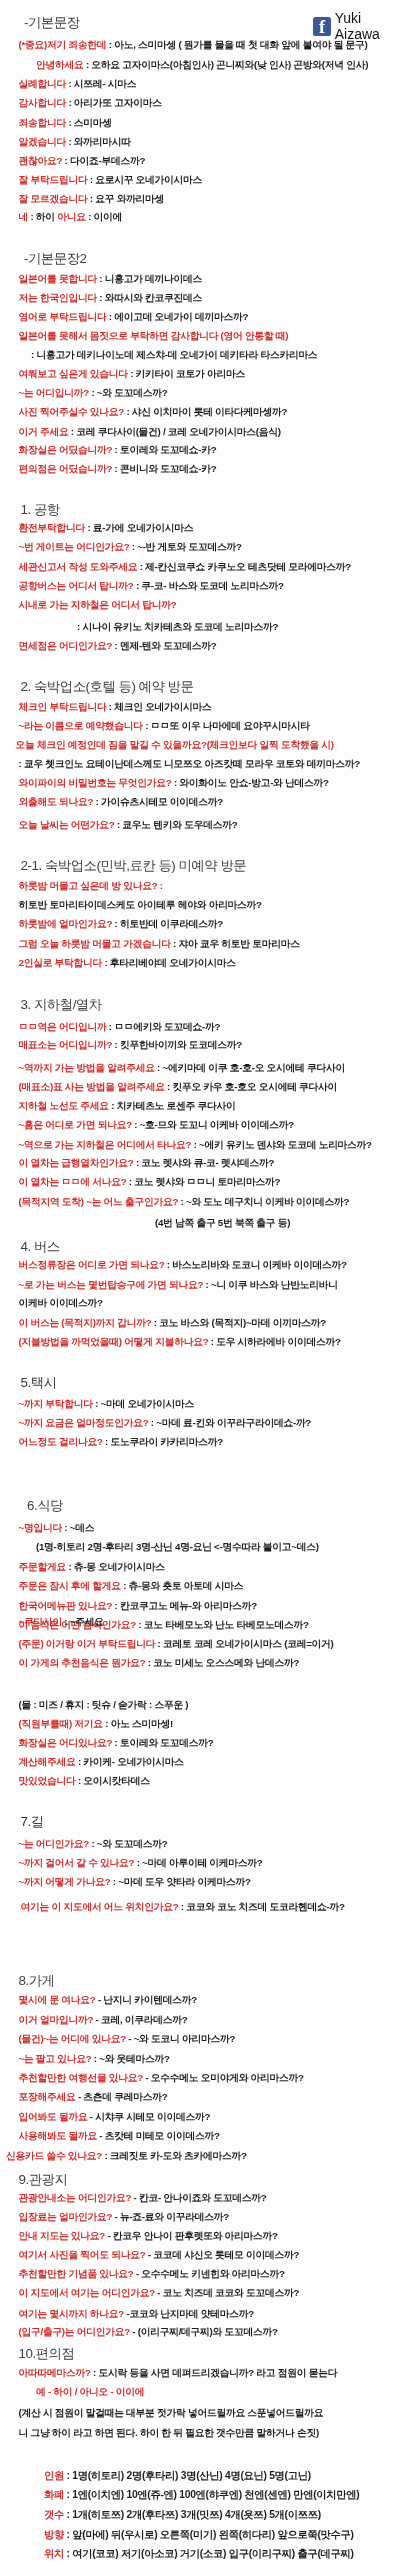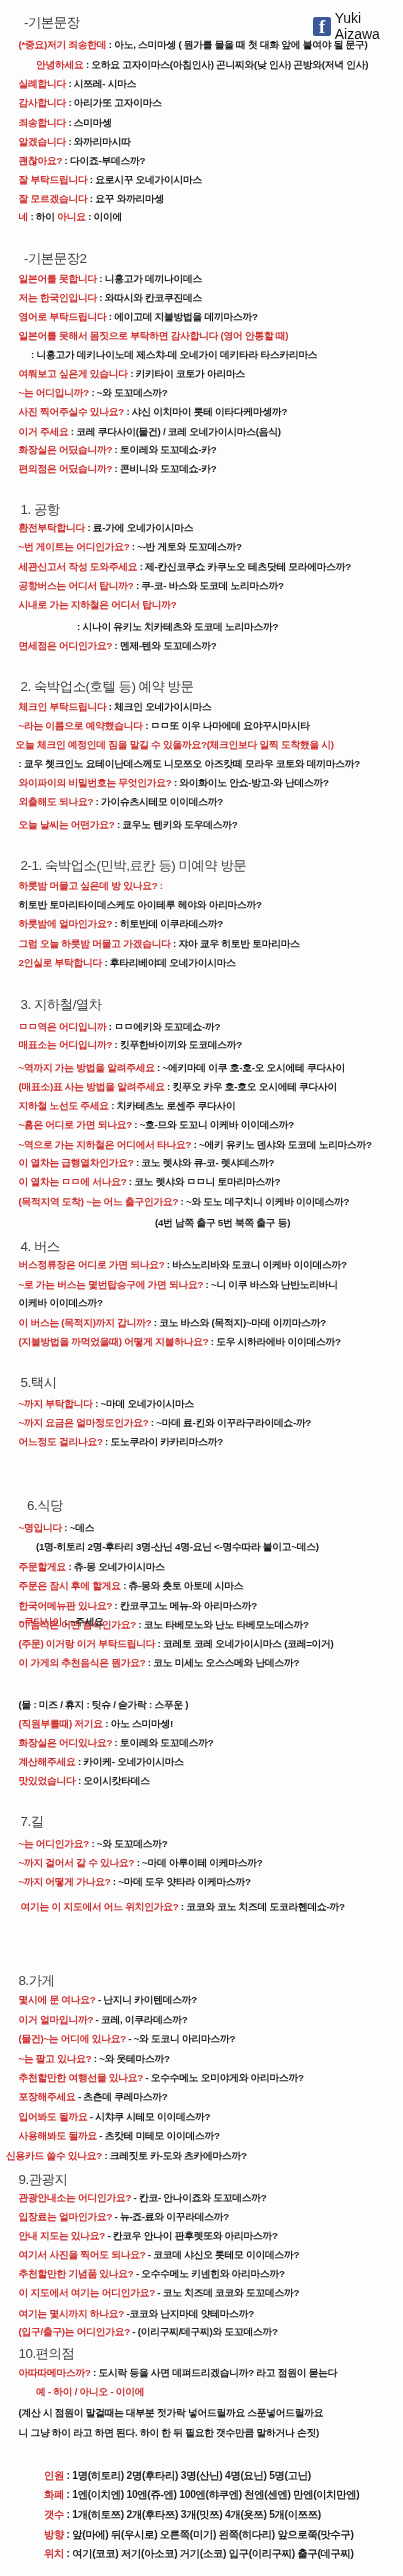--- a/index.html
+++ b/index.html
@@ -49,21 +49,21 @@
       <div class="line" style="left: 18.5px; top: 136px;"><span class="red">알겠습니다</span><span class="black"> : 와까리마시따</span></div>
       <div class="line" style="left: 18.5px; top: 155px;"><span class="red">괜찮아요?</span><span class="black"> : 다이죠-부데스까?</span></div>
       <div class="line" style="left: 18.5px; top: 174px;"><span class="red">잘 부탁드립니다</span><span class="black"> : 요로시꾸 오네가이시마스</span></div>
       <div class="line" style="left: 18.5px; top: 193px;"><span class="red">잘 모르겠습니다</span><span class="black"> : 요꾸 와까리마셍</span></div>
       <div class="line" style="left: 18.5px; top: 211px;"><span class="red">네</span><span class="black"> : 하이   </span><span class="red">아니요</span><span class="black"> : 이이에</span></div>
     </div>
     <div>
       <div class="heading" style="left: 24px; top: 250px; font-size: 13.4px;">-기본문장2</div>
       <div class="line" style="left: 18.5px; top: 273px;"><span class="red">일본어를 못합니다</span><span class="black"> : 니홍고가 데끼나이데스</span></div>
       <div class="line" style="left: 18.5px; top: 292px;"><span class="red">저는 한국인입니다</span><span class="black"> : 와따시와 칸코쿠진데스</span></div>
-      <div class="line" style="left: 18.5px; top: 311px;"><span class="red">영어로 부탁드립니다</span><span class="black"> : 에이고데 지불방법을 데끼마스까?</span></div>
+      <div class="line" style="left: 18.5px; top: 311px;"><span class="red">영어로 부탁드립니다</span><span class="black"> : 에이고데 오네가이 데끼마스까?</span></div>
       <div class="line" style="left: 18.5px; top: 330px;"><span class="red">일본어를 못해서 몸짓으로 부탁하면 감사합니다 (영어 안통할 때)</span></div>
       <div class="line" style="left: 31px; top: 349px;"><span class="black">: 니홍고가 데키나이노데 제스챠-데 오네가이 데키타라 타스카리마스</span></div>
       <div class="line" style="left: 18.5px; top: 368px;"><span class="red">여쭤보고 싶은게 있습니다</span><span class="black"> : 키키타이 코토가 아리마스</span></div>
       <div class="line" style="left: 18.5px; top: 387px;"><span class="red">~는 어디입니까?</span><span class="black"> : ~와 도꼬데스까?</span></div>
       <div class="line" style="left: 18.5px; top: 406px;"><span class="red">사진 찍어주실수 있나요?</span><span class="black"> : 샤신 이치마이 톳테 이타다케마셍까?</span></div>
       <div class="line" style="left: 18.5px; top: 426px;"><span class="red">이거 주세요</span><span class="black"> : 코레 쿠다사이(물건) / 코레 오네가이시마스(음식)</span></div>
       <div class="line" style="left: 18.5px; top: 444px; text-align: center;"><span class="red">화장실은 어딨습니까?</span><span class="black"> : 토이레와 도꼬데쇼-카?</span></div>
       <div class="line" style="left: 18.5px; top: 463px;"><span class="red">편의점은 어딨습니까?</span><span class="black"> : 콘비니와 도꼬데쇼-카?</span></div>
     </div>
     <div>

